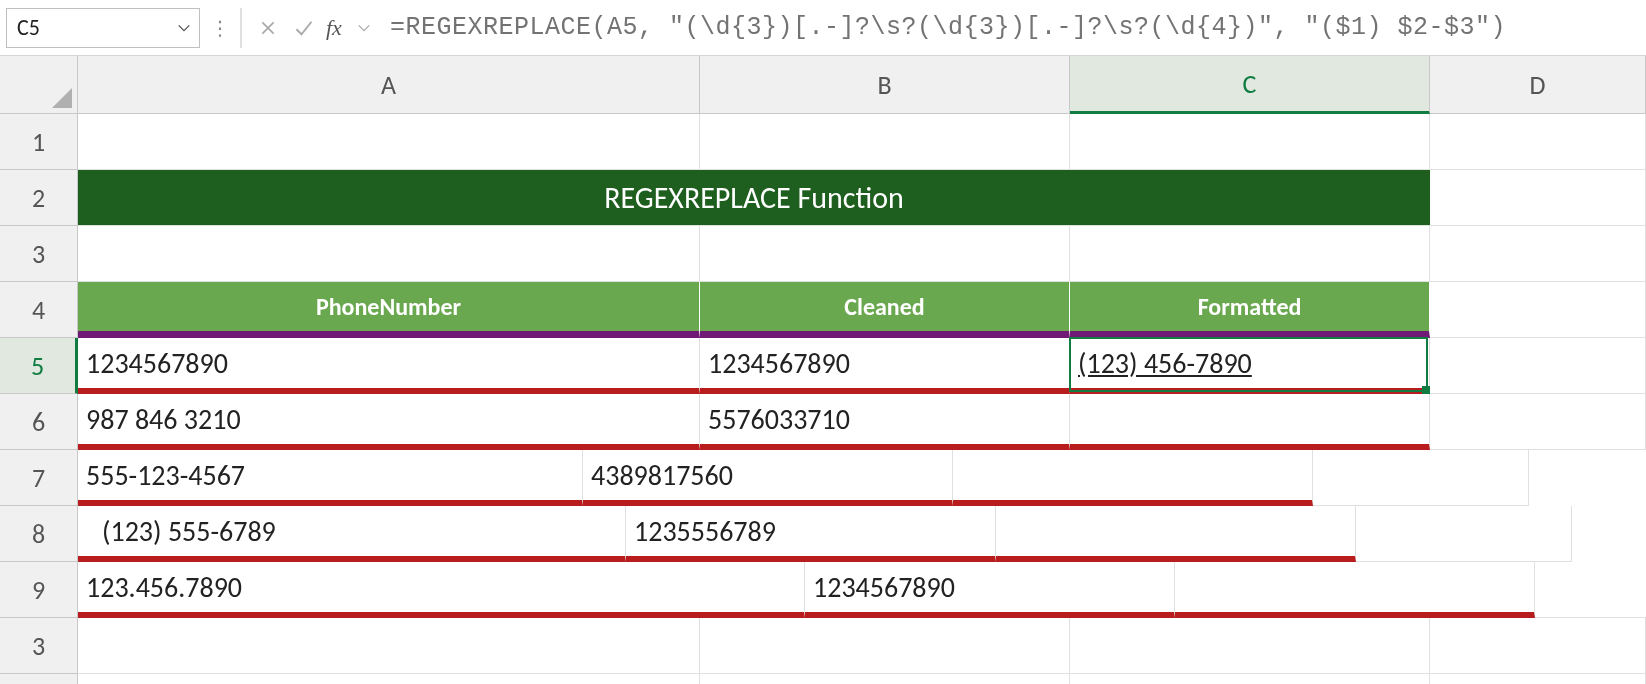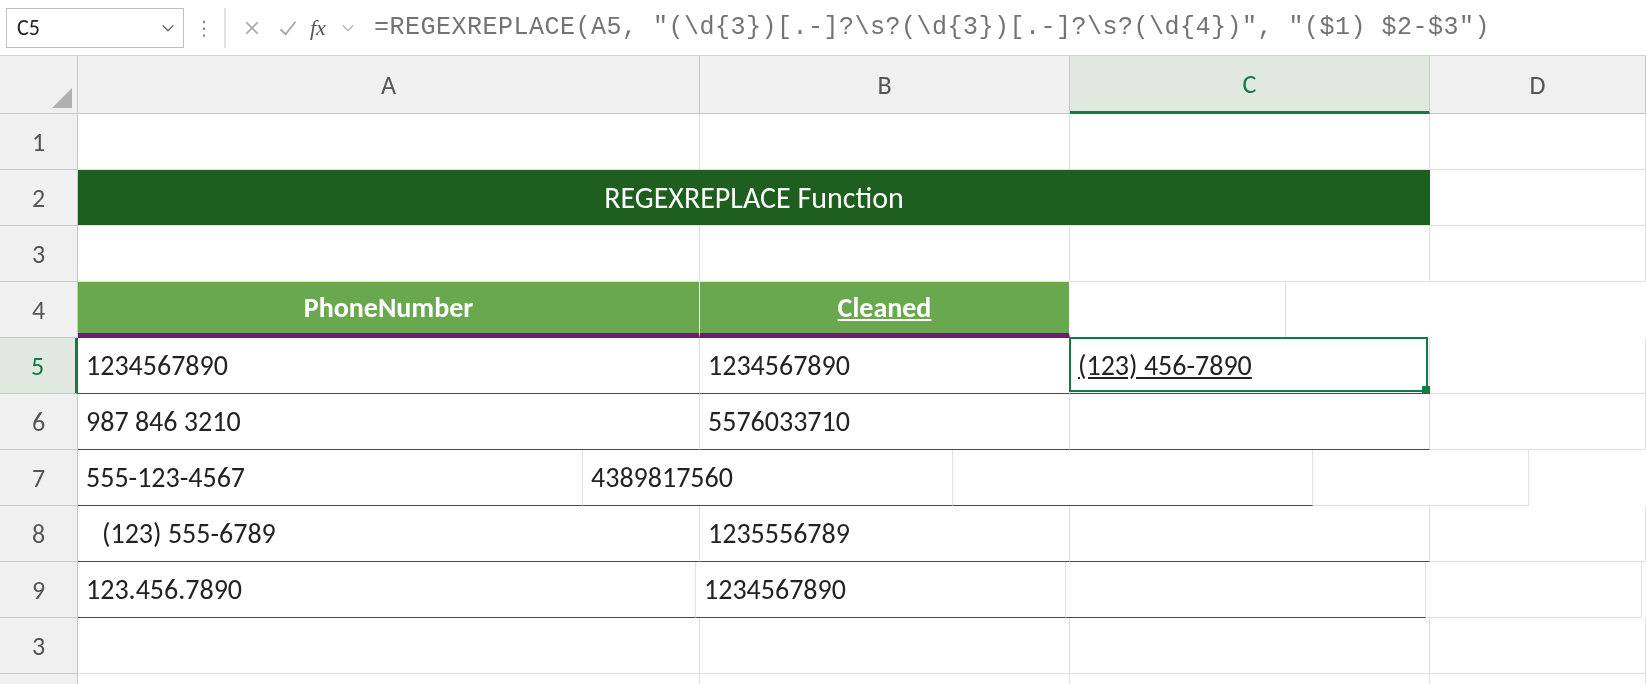--- a/index.html
+++ b/index.html
@@ -15,21 +15,21 @@
       height: 684px;
     }
     .formula-bar {
       display: flex;
       align-items: center;
       height: 56px;
       background: #ffffff;
       border-bottom: 1px solid #d4d4d4;
     }
     .name-box {
-      width: 178px;
+      width: 194px;
       height: 40px;
       border: 1px solid #c0c0c0;
       background: #ffffff;
       display: flex;
       align-items: center;
       padding: 0 10px;
       margin-left: 6px;
       position: relative;
       font-size: 22px;
       color: #222;
@@ -164,30 +164,30 @@
       background: #1e5e1e;
       color: #ffffff;
       justify-content: center;
       font-size: 30px;
       border-right: none;
     }
     .header-cell {
       background: #6aa84f;
       color: #ffffff;
       justify-content: center;
-      font-size: 28px;
+      font-size: 24px;
       font-weight: 600;
       border-right: 1px solid #ffffff;
-      border-bottom: 5px solid #701a75;
+      border-bottom: 7px solid #701a75;
     }
     .header-cell:last-child {
       border-right: 1px solid #e0e0e0;
     }
     .data-cell-a, .data-cell-b, .data-cell-c {
-      border-bottom: 1px solid #b91c1c;
+      border-bottom: 6px solid #b91c1c;
     }
     .selected-cell-outline {
       position: absolute;
       border: 2px solid #107c41;
       pointer-events: none;
       z-index: 10;
     }
     .fill-handle {
       position: absolute;
       width: 8px;
@@ -276,21 +276,22 @@
             <div class="cell" style="width: 216px;"></div>
           </div>
           <div class="cells-row">
             <div class="cell" style="width: 622px;"></div>
             <div class="cell" style="width: 370px;"></div>
             <div class="cell" style="width: 360px;"></div>
             <div class="cell" style="width: 216px;"></div>
           </div>
           <div class="cells-row">
             <div class="cell header-cell" style="width: 622px;">PhoneNumber</div>
-            <div class="cell header-cell" style="width: 370px; text-decoration: underline;">Cleaned</div>
+            <div class="cell header-cell" style="width: 370px;">Cleaned</div>
+            <div class="cell header-cell" style="width: 360px;">Formatted</div>
             <div class="cell" style="width: 216px;"></div>
           </div>
           <div class="cells-row">
             <div class="cell data-cell-a" style="width: 622px;">1234567890</div>
             <div class="cell data-cell-b" style="width: 370px;">1234567890</div>
             <div class="cell data-cell-c" style="width: 360px; text-decoration: underline;">(123) 456-7890</div>
             <div class="cell" style="width: 216px;"></div>
           </div>
           <div class="cells-row">
             <div class="cell data-cell-a" style="width: 622px;">987 846 3210</div>
@@ -298,27 +299,27 @@
             <div class="cell data-cell-c" style="width: 360px;"></div>
             <div class="cell" style="width: 216px;"></div>
           </div>
           <div class="cells-row">
             <div class="cell data-cell-a" style="width: 505px;">555-123-4567</div>
             <div class="cell data-cell-b" style="width: 370px;">4389817560</div>
             <div class="cell data-cell-c" style="width: 360px;"></div>
             <div class="cell" style="width: 216px;"></div>
           </div>
           <div class="cells-row">
-            <div class="cell data-cell-a" style="width: 622px; padding-left: 24px;">(123) 555-6789</div>
+            <div class="cell data-cell-a" style="width: 548px; padding-left: 24px;">(123) 555-6789</div>
             <div class="cell data-cell-b" style="width: 370px;">1235556789</div>
             <div class="cell data-cell-c" style="width: 360px;"></div>
             <div class="cell" style="width: 216px;"></div>
           </div>
           <div class="cells-row">
-            <div class="cell data-cell-a" style="width: 618px;">123.456.7890</div>
+            <div class="cell data-cell-a" style="width: 727px;">123.456.7890</div>
             <div class="cell data-cell-b" style="width: 370px;">1234567890</div>
             <div class="cell data-cell-c" style="width: 360px;"></div>
             <div class="cell" style="width: 216px;"></div>
           </div>
           <div class="cells-row">
             <div class="cell" style="width: 622px;"></div>
             <div class="cell" style="width: 370px;"></div>
             <div class="cell" style="width: 360px;"></div>
             <div class="cell" style="width: 216px;"></div>
           </div>

